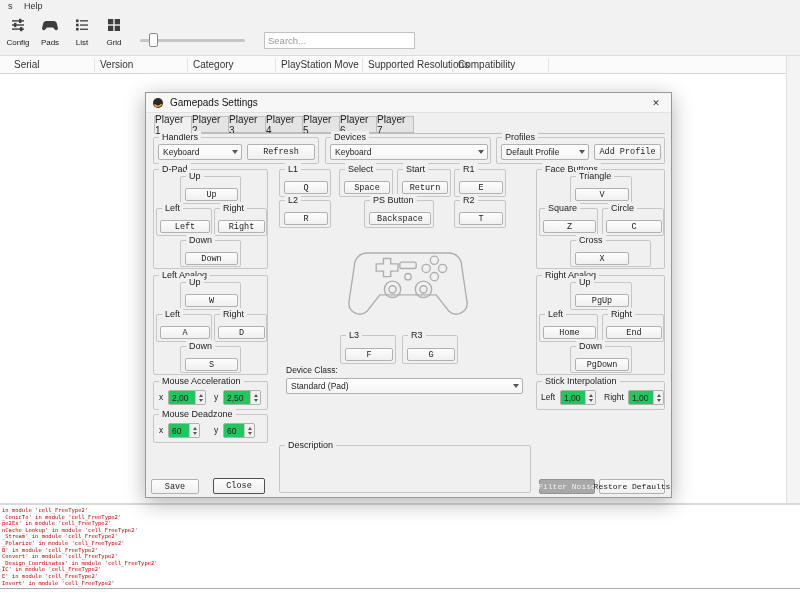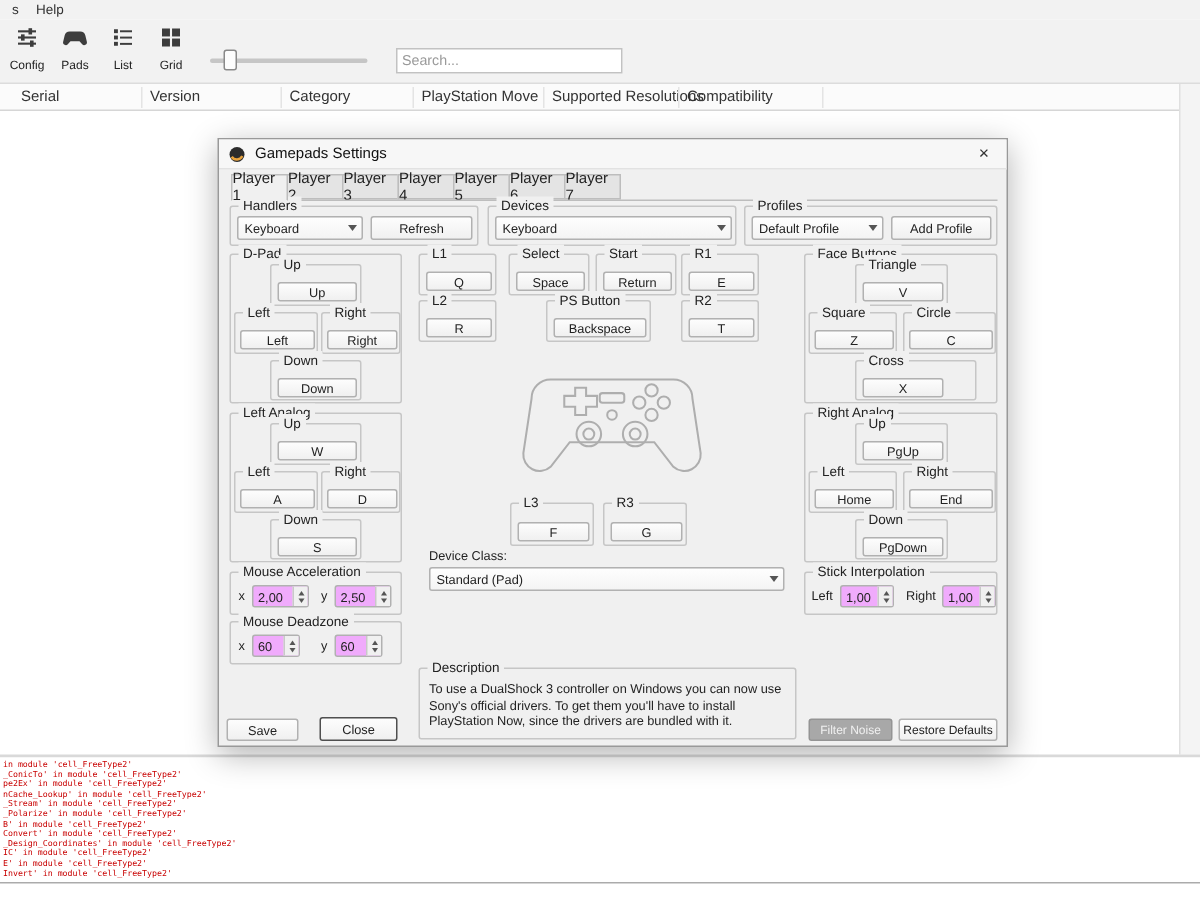--- a/index.html
+++ b/index.html
@@ -32,29 +32,29 @@
   .dialog{position:absolute;left:145px;top:92px;width:527px;height:406px;background:#f0f0f0;border:1px solid #999;box-shadow:0 5px 20px rgba(0,0,0,.30);z-index:5}
   .dlg-titlebar{position:absolute;left:0;top:0;width:100%;height:20px;background:#f7f7f7;border-bottom:1px solid #e2e2e2;display:flex;align-items:center}
   .dlg-icon{margin-left:6px;display:flex}
   .dlg-title{margin-left:6px;font-size:10px;color:#111}
   .dlg-close{margin-left:auto;width:30px;height:19px;display:flex;align-items:center;justify-content:center;font-size:9px;color:#333;cursor:default}
   .tab{position:absolute;top:23px;width:38px;height:17px;background:#e4e4e4;border:1px solid #bdbdbd;font-size:10px;display:flex;align-items:center;justify-content:center;color:#222}
   .tab.active{background:#f0f0f0;border-bottom-color:#f0f0f0;z-index:2;height:18px}
   .tabline{position:absolute;left:8px;top:40px;width:511px;height:0;border-top:1px solid #bdbdbd}
   .gb{position:absolute;border:1px solid #c6c6c6;border-radius:2px}
   .gbt{position:absolute;top:-7px;left:5px;background:#f0f0f0;padding:0 3px;font-size:9px;line-height:13px;color:#222;white-space:nowrap}
-  .kb,.abtn{position:absolute;background:linear-gradient(#fdfdfd,#f0f0f0);border:1px solid #b1b1b1;border-radius:2px;font-size:8.5px;color:#222;font-family:Liberation Sans, sans-serif;display:flex;align-items:center;justify-content:center;padding:0;white-space:nowrap}
+  .kb,.abtn{position:absolute;background:linear-gradient(#fdfdfd,#f0f0f0);border:1px solid #b1b1b1;border-radius:2px;font-size:8.5px;color:#222;font-family:Liberation Mono, monospace;display:flex;align-items:center;justify-content:center;padding:0;white-space:nowrap}
   .btn-default{border-color:#4f4f4f}
   .btn-disabled{background:#a8a8a8;border-color:#949494;color:#f0f0f0}
   .combo{position:absolute;background:linear-gradient(#fefefe,#f4f4f4);border:1px solid #b1b1b1;border-radius:2px;display:flex;align-items:center;font-size:8.5px;color:#222;padding-left:4px}
   .combo-btn{margin-left:auto;width:13px;height:100%;display:flex;align-items:center;justify-content:center}
   .tri-down{width:0;height:0;border-left:3px solid transparent;border-right:3px solid transparent;border-top:4px solid #555}
   .tri-up-s{width:0;height:0;border-left:2.5px solid transparent;border-right:2.5px solid transparent;border-bottom:3px solid #555}
   .tri-dn-s{width:0;height:0;border-left:2.5px solid transparent;border-right:2.5px solid transparent;border-top:3px solid #555}
-  .spin{position:absolute;background:#f0abfc;border:1px solid #b1b1b1;border-radius:2px;display:flex;align-items:center;font-size:8.5px}
+  .spin{position:absolute;background:#22c55e;border:1px solid #b1b1b1;border-radius:2px;display:flex;align-items:center;font-size:8.5px}
   .spin-val{padding-left:3px;color:#222}
   .spin-btns{margin-left:auto;width:10px;height:100%;background:#f0f0f0;border-left:1px solid #c9c9c9;display:flex;flex-direction:column;align-items:center;justify-content:center;gap:2px}
   .glabel{position:absolute;font-size:8.5px;color:#222;white-space:nowrap}
   .desc-text{position:absolute;left:6px;top:8px;right:6px;font-size:8.5px;line-height:10.5px;color:#222}
 </style>
 </head>
 <body>
 
 <div class="menubar">
   <span class="menu-item" style="left:8px">s</span>
@@ -377,21 +377,20 @@
       <span class="spin-val">1,00</span>
       <span class="spin-btns">
           <i class="tri-up-s"></i>
           <i class="tri-dn-s"></i>
         </span>
     </div>
   </div>
 
   <div class="gb" style="left:133px;top:352px;width:252px;height:48px">
     <span class="gbt">Description</span>
-    <div class="desc-text">To use a DualShock 3 controller on Windows you can now use Sony's official drivers. To get them you'll have to install PlayStation Now, since the drivers are bundled with it.</div>
   </div>
 
   <button class="abtn" style="left:5px;top:386px;width:48px;height:15px">Save</button>
   <button class="abtn btn-default" style="left:67px;top:385px;width:52px;height:16px">Close</button>
   <button class="abtn btn-disabled" style="left:393px;top:386px;width:56px;height:15px;font-size:8px">Filter Noise</button>
   <button class="abtn" style="left:453px;top:386px;width:66px;height:15px;font-size:8px">Restore Defaults</button>
 </div>
 
 <div class="splitter"></div>
 <div class="log-area">

